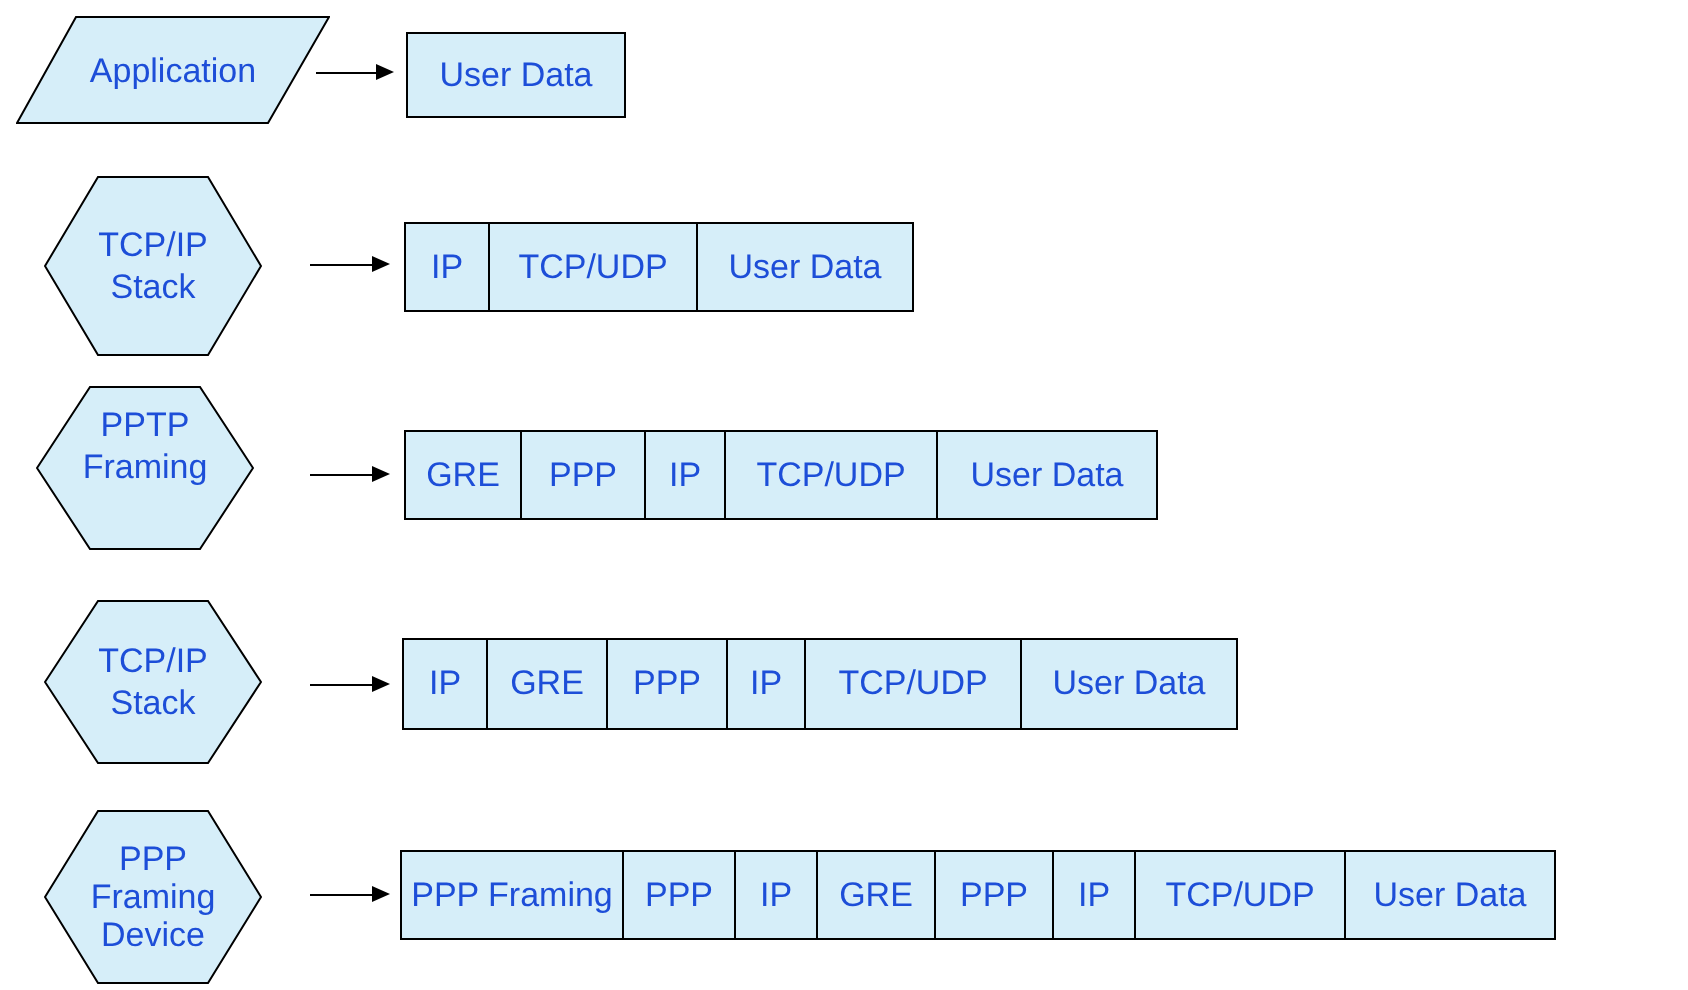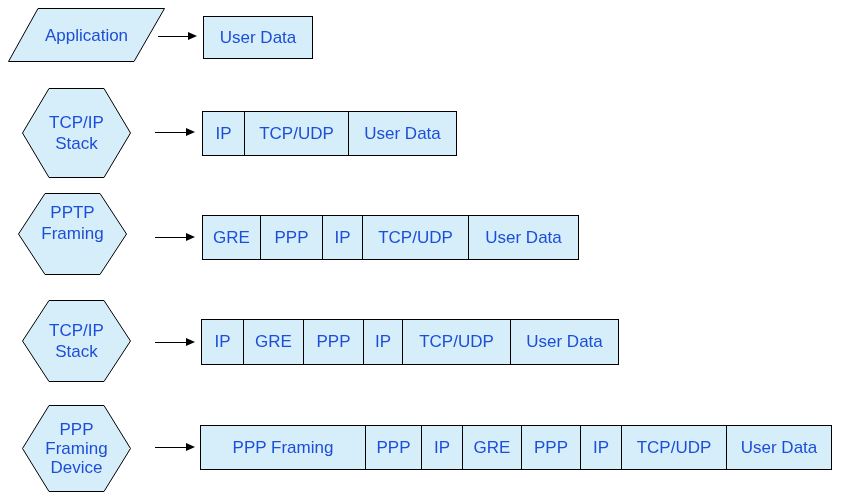--- a/index.html
+++ b/index.html
@@ -134,21 +134,21 @@
       <polygon points="0.5,43.5 27,0.5 82,0.5 108.5,43.5 82,86.5 27,86.5" stroke="#000000" stroke-width="1" fill="#D6EEF9"></polygon>
     </svg>
     <div class="lbl" style="line-height:19px;">
       <span>PPP</span>
       <span>Framing</span>
       <span>Device</span>
     </div>
   </div>
   <div class="arrow" style="left:155px; top:447px; width:31px;"></div>
   <div class="boxes" style="left:200px; top:425px; height:45px;">
-    <div class="pbox" style="width:166px">PPP Framing</div>
+    <div class="pbox" style="width:112px">PPP Framing</div>
     <div class="pbox" style="width:57px">PPP</div>
     <div class="pbox" style="width:42px">IP</div>
     <div class="pbox" style="width:60px">GRE</div>
     <div class="pbox" style="width:60px">PPP</div>
     <div class="pbox" style="width:42px">IP</div>
     <div class="pbox" style="width:106px">TCP/UDP</div>
     <div class="pbox" style="width:106px">User Data</div>
   </div>
 
 </div>

